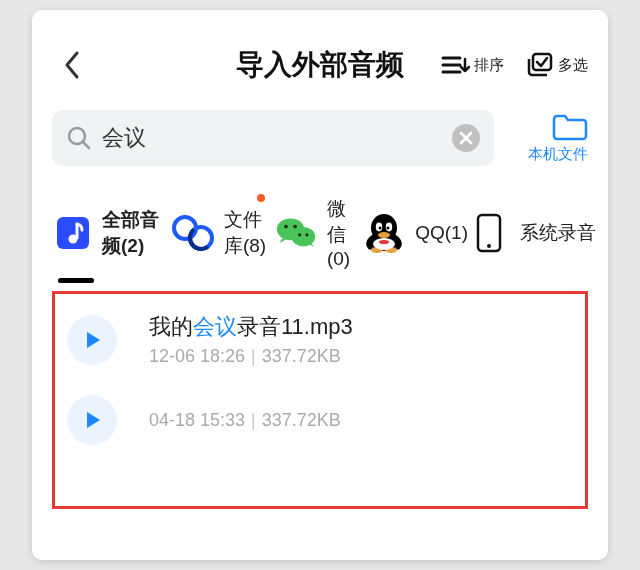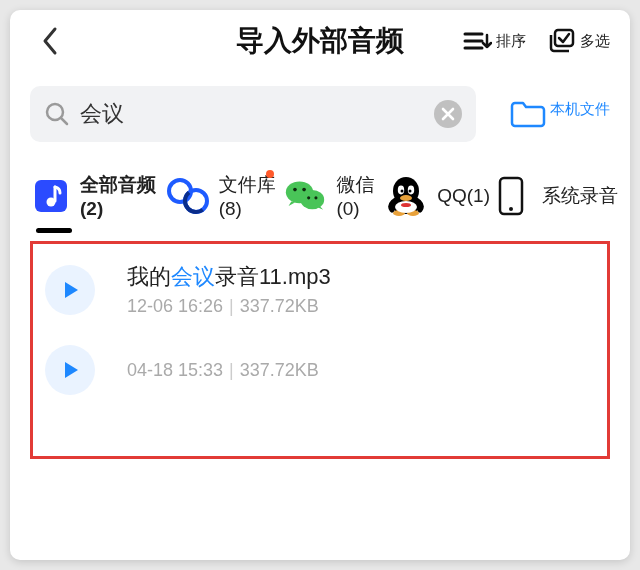--- a/index.html
+++ b/index.html
@@ -5,26 +5,26 @@
   * { box-sizing: border-box; margin: 0; padding: 0; }
   html, body { width: 640px; height: 570px; }
   body {
     font-family: -apple-system, "PingFang SC", "Microsoft YaHei", sans-serif;
     background: #e8e8e8;
     display: flex;
     align-items: center;
     justify-content: center;
   }
   .frame {
-    width: 620px;
+    width: 576px;
     height: 550px;
     background: #fff;
     border-radius: 10px;
     box-shadow: 0 2px 8px rgba(0,0,0,0.15);
-    padding: 4px 20px 10px 20px;
+    padding: 28px 20px 10px 20px;
     position: relative;
     overflow: hidden;
   }
 
   
   .header {
     display: flex;
     align-items: center;
     position: relative;
     height: 54px;
@@ -85,21 +85,21 @@
     outline:none;
     color:#333;
   }
   .clear-btn {
     width:28px;height:28px;border-radius:50%;
     background:#c0c0c0;
     display:flex;align-items:center;justify-content:center;
     cursor:pointer;
   }
   .local-files {
-    display:flex;flex-direction:row;align-items:flex-start;gap:4px;
+    display:flex;flex-direction:column;align-items:flex-end;gap:4px;
     color:#1e88ff;
     font-size:15px;
     cursor:pointer;
     margin-left:8px;
   }
 
   
   .sources {
     margin-top: 30px;
     display:flex;
@@ -294,21 +294,21 @@
       <div class="play-btn">
         <svg width="22" height="22" viewBox="0 0 22 22">
             <path d="M6 3 L19 11 L6 19 Z" fill="#1e88ff"></path>
           </svg>
       </div>
       <div class="file-info">
         <div class="file-name">
           <span>我的</span><span class="hl">会议</span><span>录音11.mp3</span>
         </div>
         <div class="file-meta">
-          <span>12-06 16:26</span><span class="sep">|</span><span>337.72KB</span>
+          <span>12-06 18:26</span><span class="sep">|</span><span>337.72KB</span>
         </div>
       </div>
     </div>
 
     <div class="file-row">
       <div class="play-btn">
         <svg width="22" height="22" viewBox="0 0 22 22">
             <path d="M6 3 L19 11 L6 19 Z" fill="#1e88ff"></path>
           </svg>
       </div>

